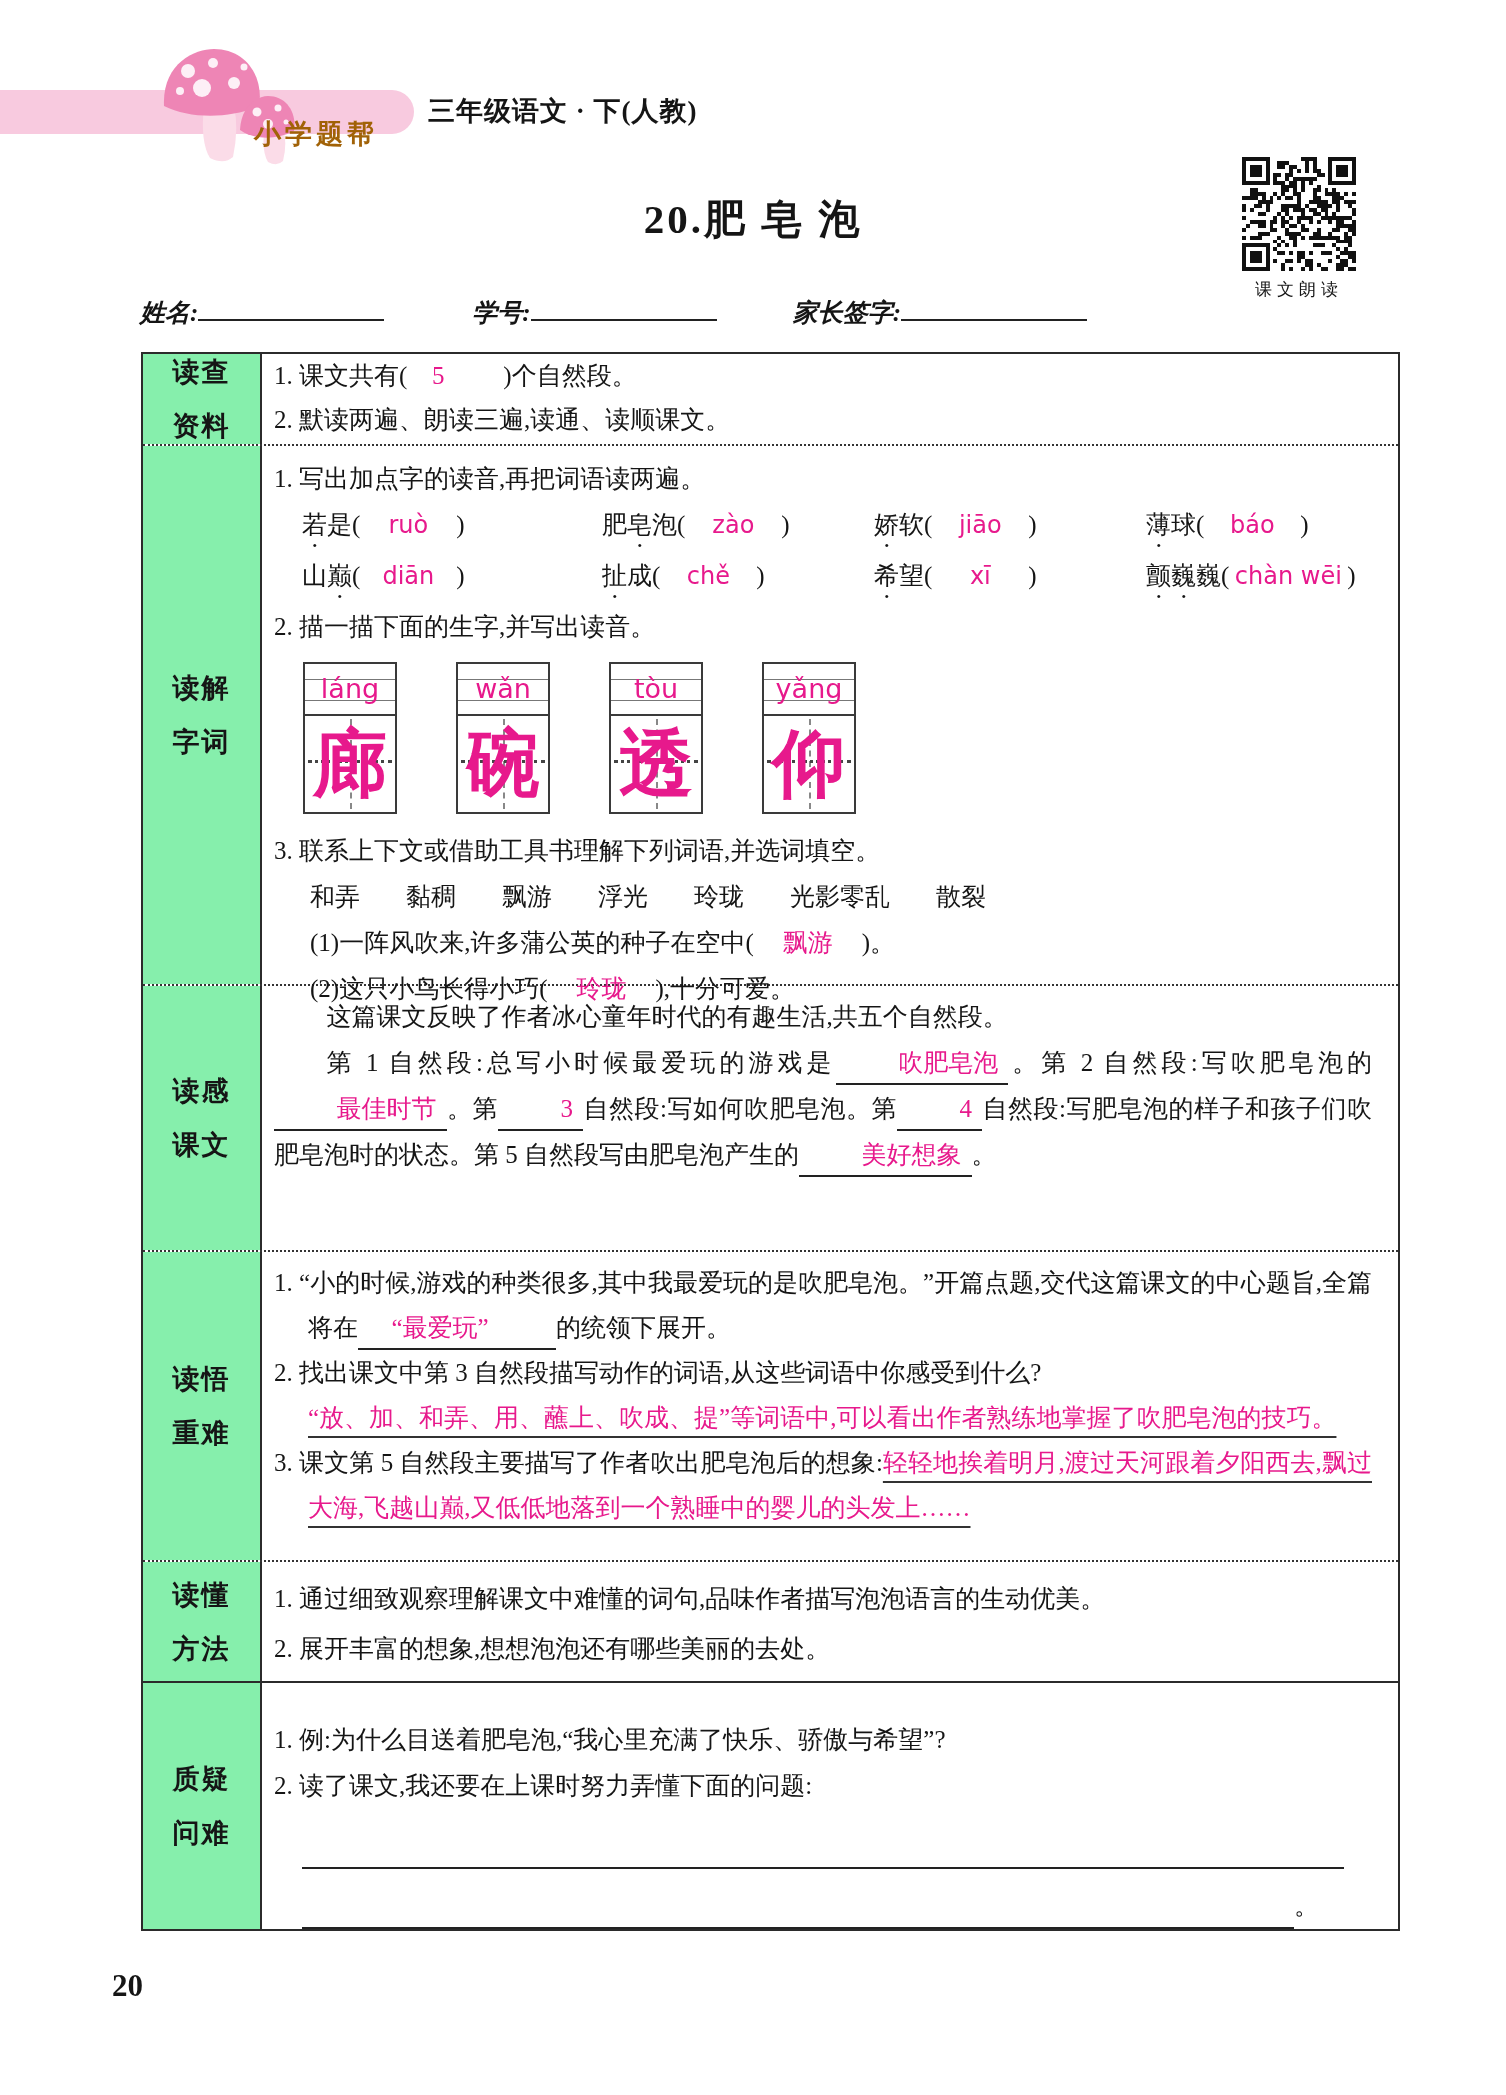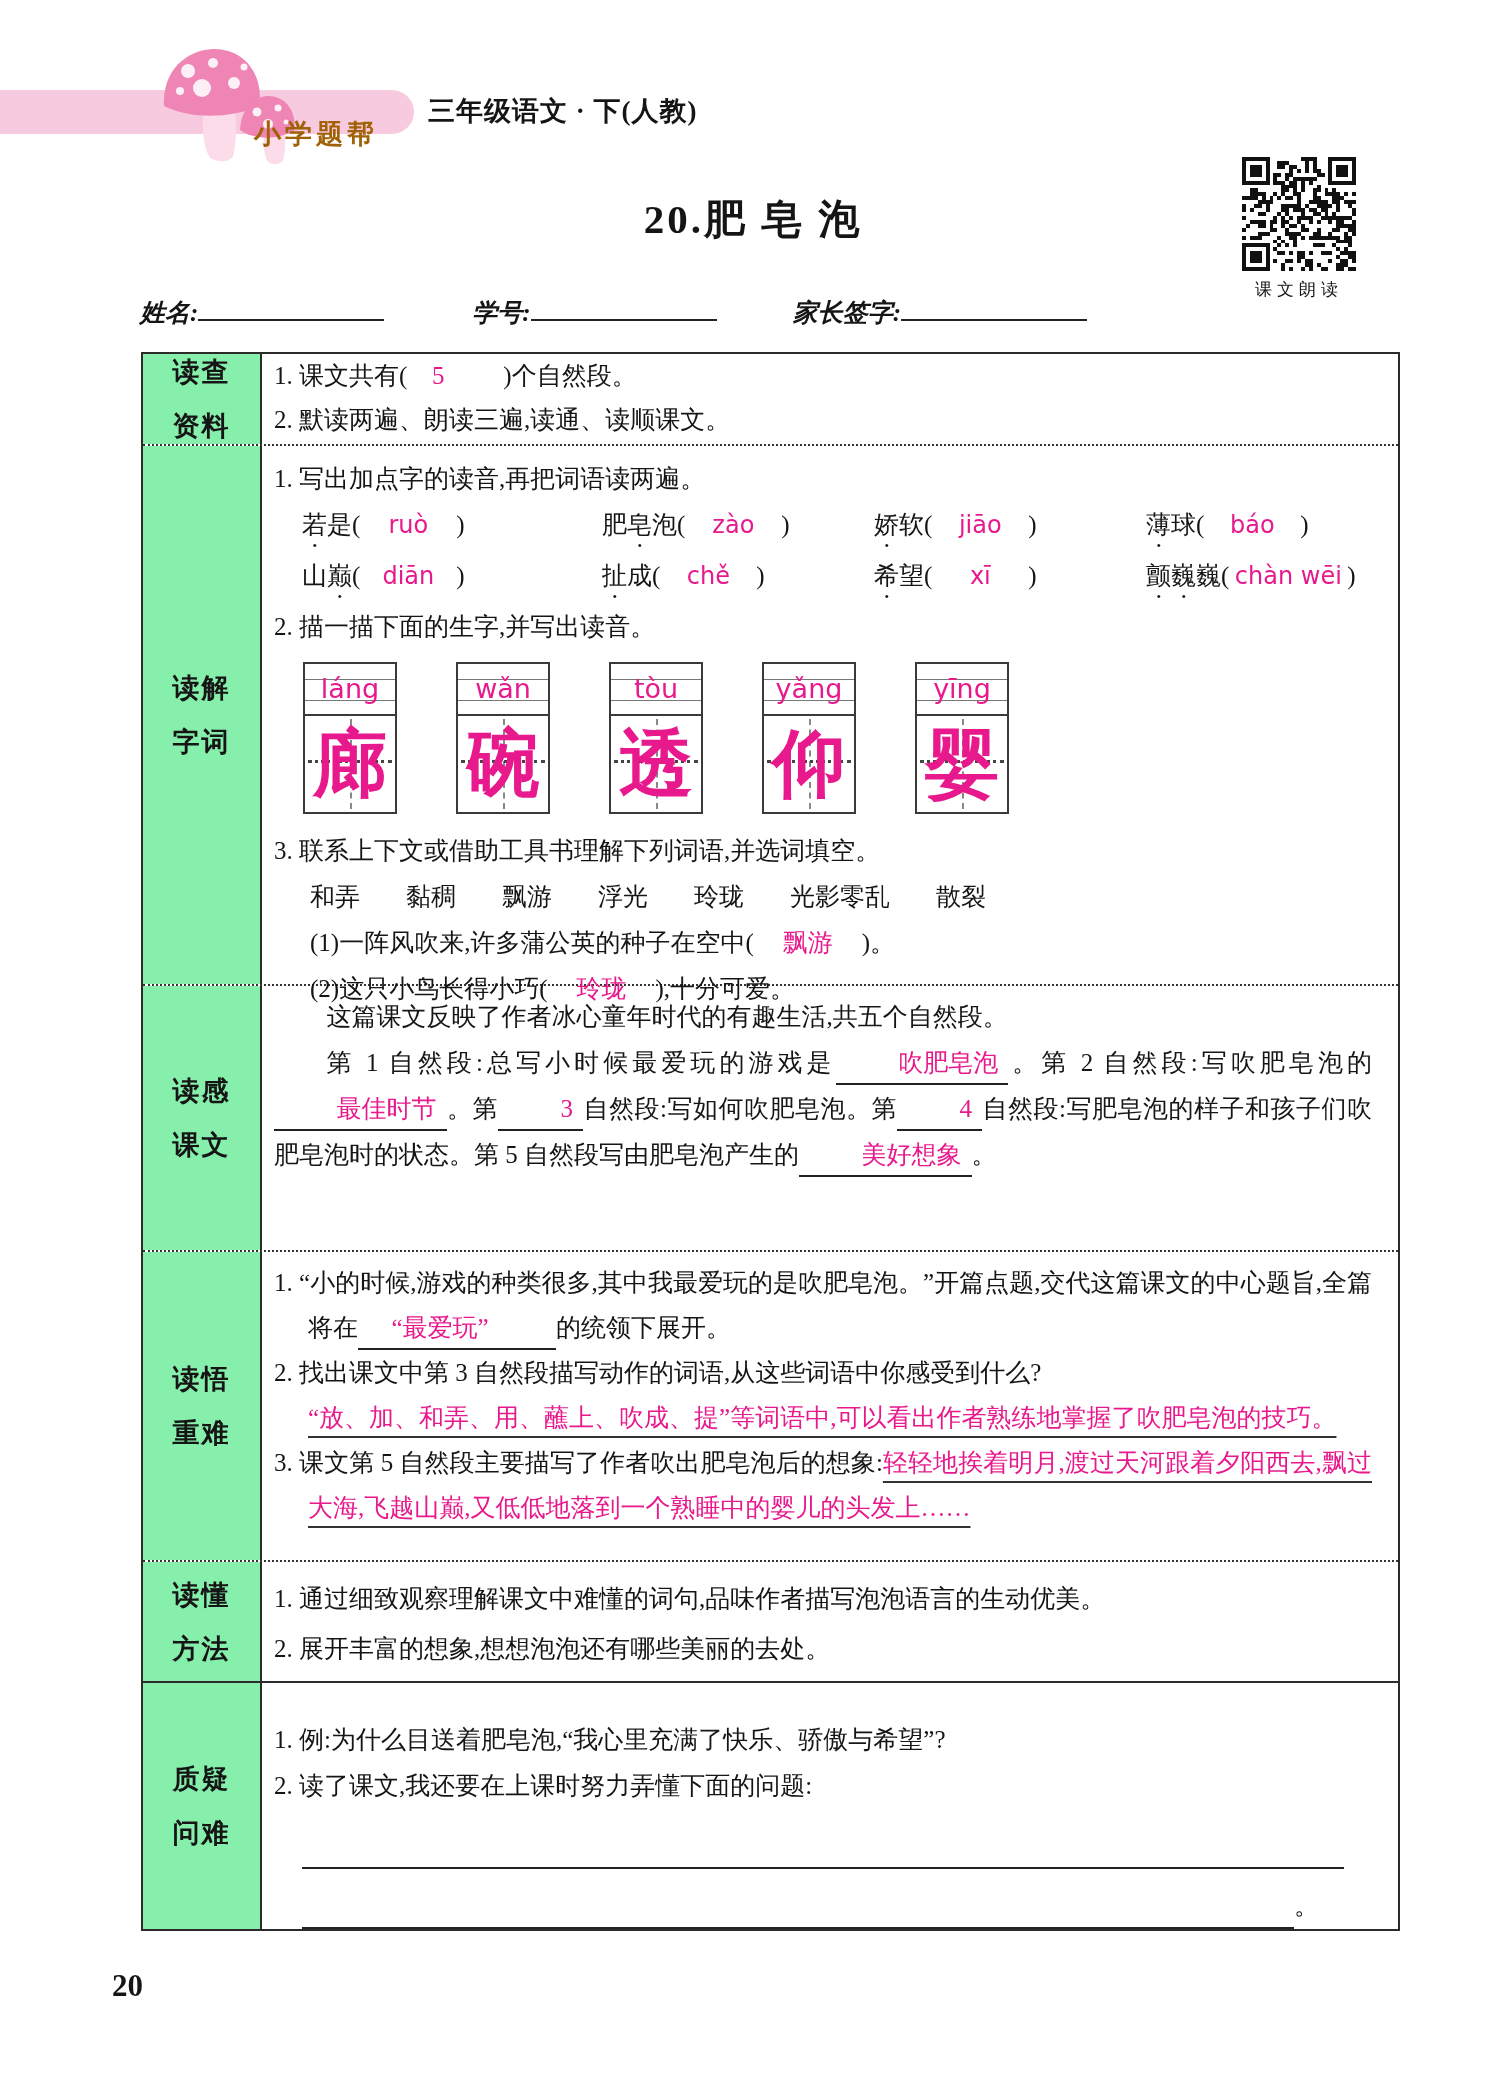--- a/index.html
+++ b/index.html
@@ -463,26 +463,20 @@
               <div class="charcell">
                 <span class="bigchar">透</span>
               </div>
             </div>
           <div class="gridbox">
               <div class="pybox"><span class="pin">yǎng</span></div>
               <div class="charcell">
                 <span class="bigchar">仰</span>
               </div>
             </div>
-          <div class="gridbox">
-              <div class="pybox"><span class="pin">yīng</span></div>
-              <div class="charcell">
-                <span class="bigchar">婴</span>
-              </div>
-            </div>
         </div>
         <div class="item">3. 联系上下文或借助工具书理解下列词语,并选词填空。</div>
         <div class="wordbank">
           <span>和弄</span>
           <span>黏稠</span>
           <span>飘游</span>
           <span>浮光</span>
           <span>玲珑</span>
           <span>光影零乱</span>
           <span>散裂</span>

